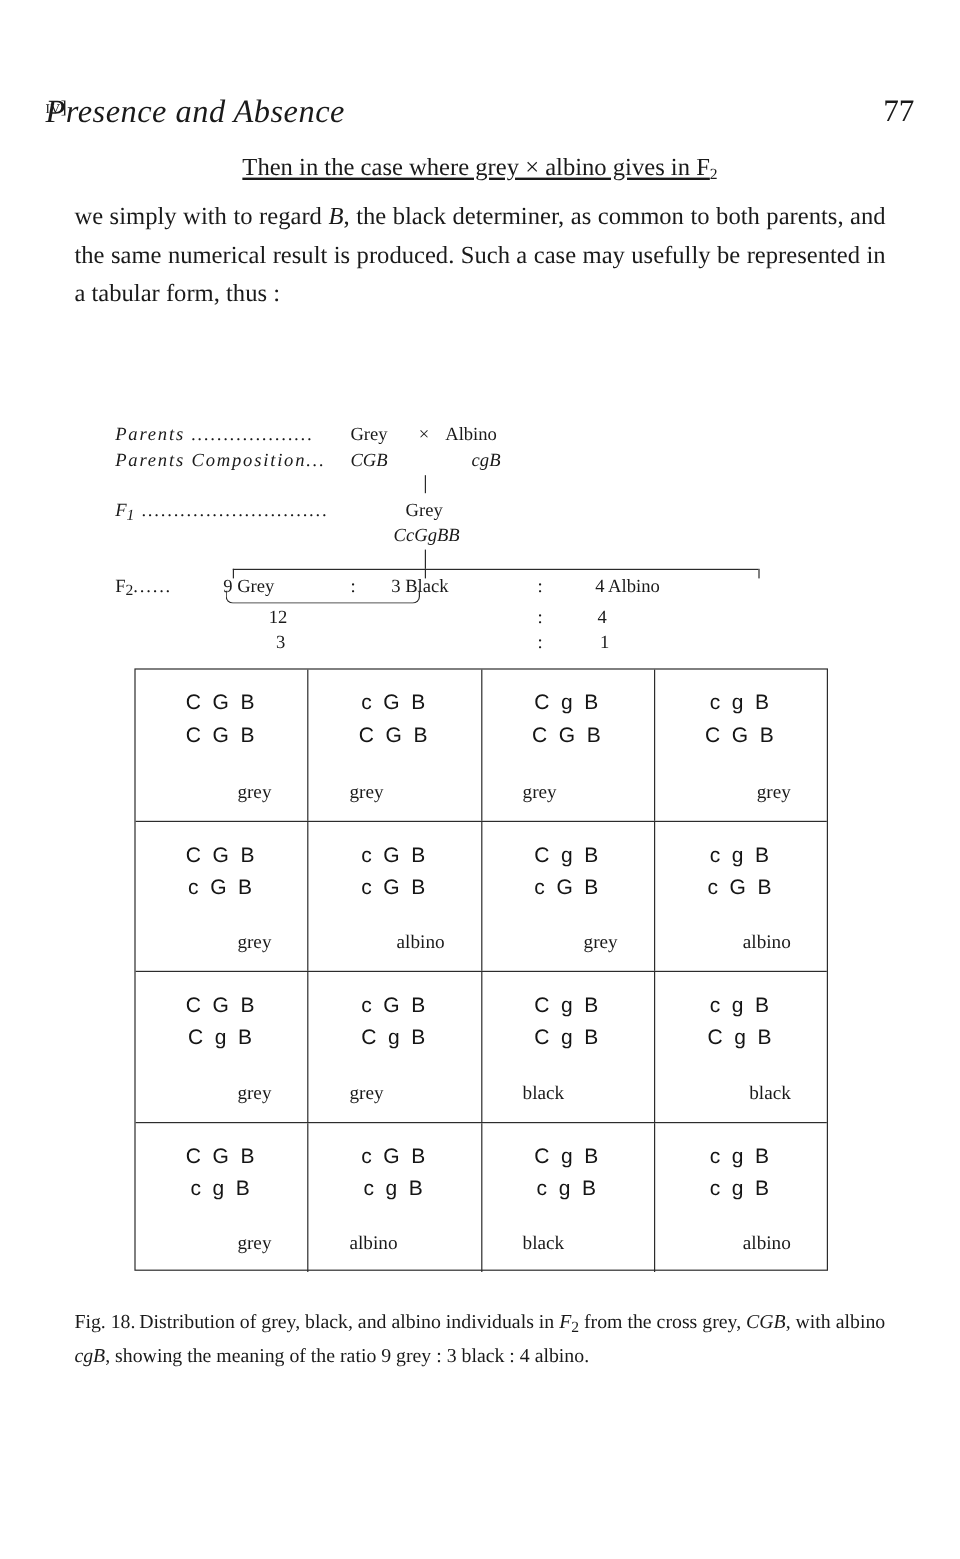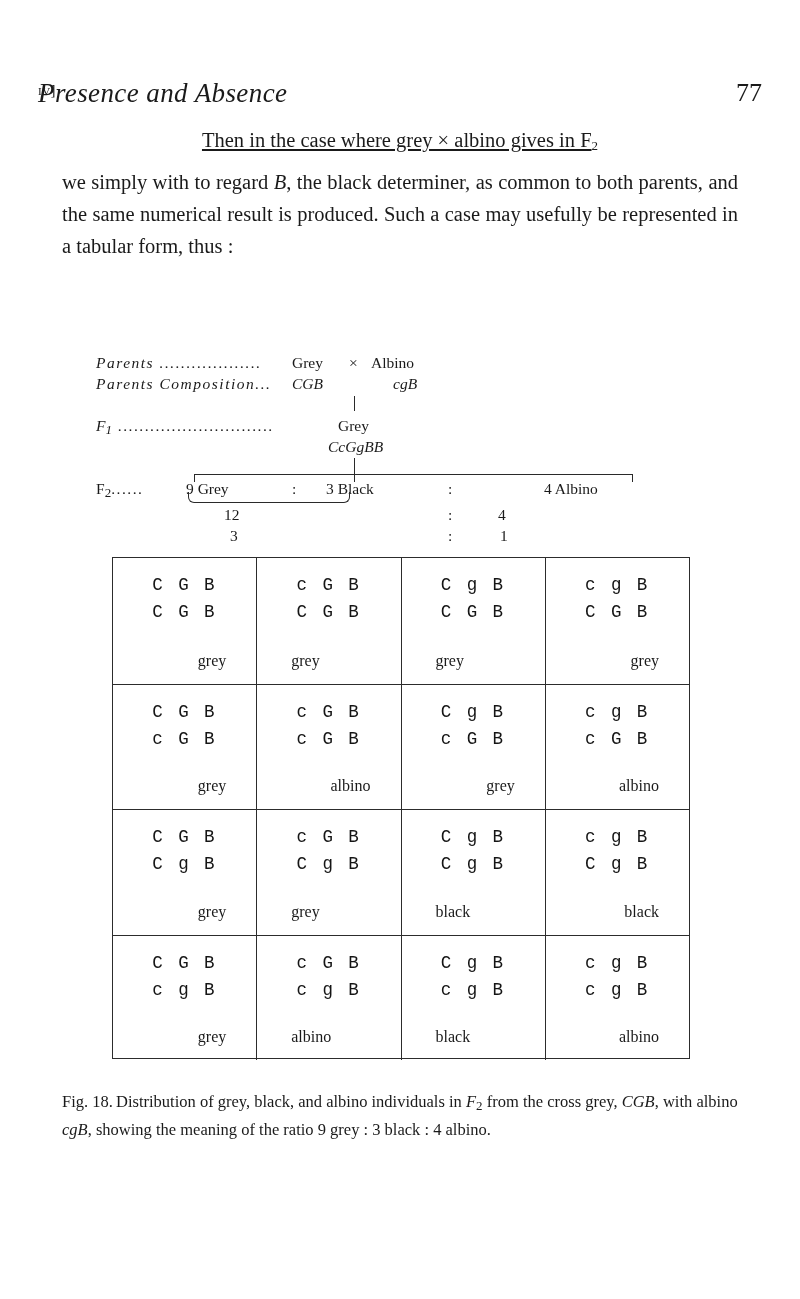--- a/index.html
+++ b/index.html
@@ -146,21 +146,21 @@
   .grid .gc {
     flex: 1 1 0;
     position: relative;
     box-sizing: border-box;
   }
   .grid .gc + .gc { border-left: 1.3px solid #2c2c2c; }
   .cell-g1, .cell-g2 {
     position: absolute;
     left: 0; right: 0;
     text-align: center;
-    font-family: Liberation Mono, monospace;
+    font-family: Liberation Sans, sans-serif;
     font-size: 17.5px;
     letter-spacing: 2.4px;
     color: #151515;
   }
   .cell-g1 { top: 17px; }
   .cell-g2 { top: 44px; }
   .cell-note {
     position: absolute;
     left: 0; right: 0;
     bottom: 14px;
@@ -230,21 +230,21 @@
     <div class="bar-v" style="left:98px; top:122px; height:8px;"></div>
     <div class="bar-v" style="left:258px; top:122px; height:8px;"></div>
     <div class="bar-v" style="left:536px; top:122px; height:8px;"></div>
 
     <div class="ped-f2">
       <span class="c1" style="left:0;"><span>F</span><span class="sub">2</span><span class="dots">......</span></span>
       <span class="c2" style="left:90px;">9 Grey</span>
       <span class="c3" style="left:196px;">:</span>
       <span class="c4" style="left:230px;">3 Black</span>
       <span class="c5" style="left:352px;">:</span>
-      <span style="position:absolute; left:400px;margin-left:48px;">4 Albino</span>
+      <span style="position:absolute; left:400px;">4 Albino</span>
 
       <span class="brace" style="left:92px; top:14px; width:160px; height:10px; border-bottom:1px solid #2a2a2a; border-left:1px solid #2a2a2a; border-right:1px solid #2a2a2a; border-radius:0 0 6px 6px;"></span>
 
       <span class="sub1" style="left:128px; top:26px;">12</span>
       <span class="sub1b" style="left:134px; top:47px;">3</span>
       <span class="sub2" style="left:402px; top:26px;">4</span>
       <span class="sub2b" style="left:404px; top:47px;">1</span>
 
       <span style="position:absolute; left:352px; top:26px;">:</span>
       <span style="position:absolute; left:352px; top:47px;">:</span>

